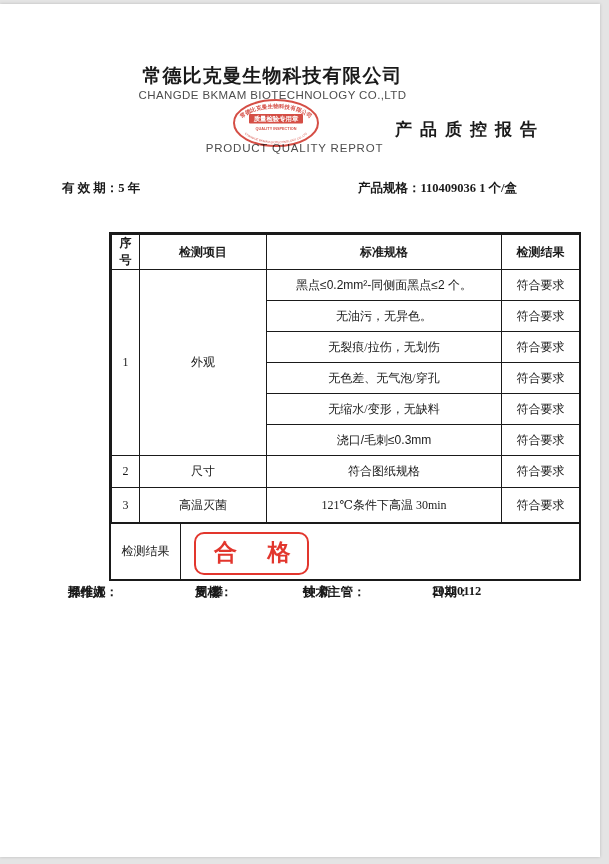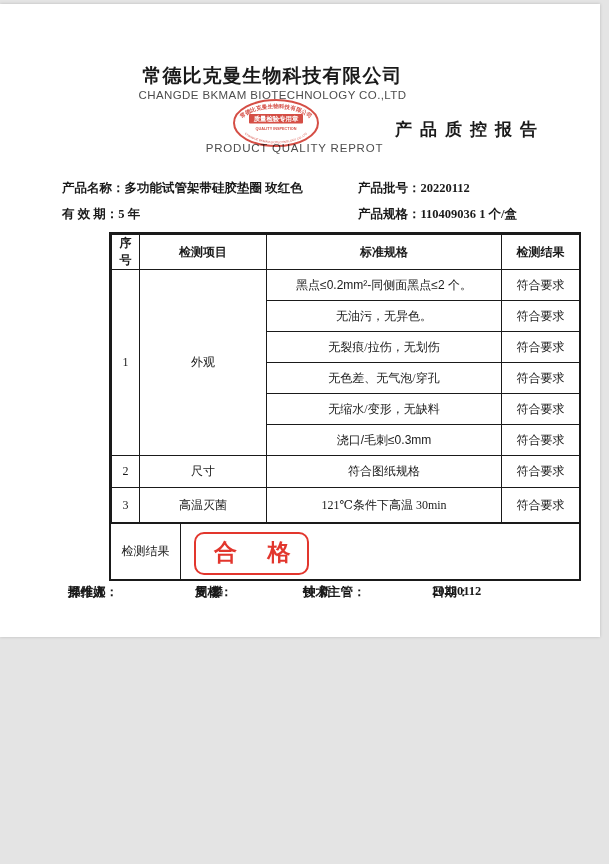--- a/index.html
+++ b/index.html
@@ -1,18 +1,18 @@
 <!DOCTYPE html>
 <html><head>
 <meta charset="utf-8">
 <style>
   html,body{margin:0;padding:0;background:#e4e4e4;}
   .viewport{position:relative;width:609px;height:864px;background:#e4e4e4;overflow:hidden;
     font-family:"Liberation Serif","DejaVu Serif",serif;color:#1a1a1a;}
-  .page{position:absolute;left:0;top:4px;width:600px;height:633px;background:#ffffff;
+  .page{position:absolute;left:0;top:4px;width:600px;height:853px;background:#ffffff;
     box-shadow:0 0 3px rgba(0,0,0,.18);}
   
   .header{position:absolute;left:0;top:60px;width:545px;text-align:center;
     font-family:"Liberation Sans","DejaVu Sans",sans-serif;}
   .company-cn{font-size:19px;font-weight:bold;letter-spacing:1px;line-height:24px;}
   .company-en{font-size:11.5px;color:#4d4d4d;letter-spacing:.4px;line-height:14px;}
   .report-cn{font-size:17px;font-weight:bold;letter-spacing:8px;margin-top:17px;line-height:22px;text-align:right;}
   .report-en{font-size:11.5px;color:#4d4d4d;letter-spacing:.8px;line-height:14px;margin-left:44px;}
   
   .oval-stamp{position:absolute;left:216px;top:84px;width:120px;height:70px;
@@ -68,24 +68,20 @@
       </text>
       <text font-size="3" fill="#cf352b" font-family="Liberation Sans, DejaVu Sans, sans-serif">
         <textPath href="#arcBot" startOffset="50%" text-anchor="middle">CHANGDE BKMAM BIOTECHNOLOGY CO.,LTD</textPath>
       </text>
       <rect x="33" y="26" width="54" height="9.5" fill="#cf352b" rx="1"></rect>
       <text x="60" y="33.4" font-size="6.4" fill="#ffffff" font-weight="bold" text-anchor="middle" font-family="Liberation Sans, DejaVu Sans, sans-serif">质量检验专用章</text>
       <text x="60" y="42" font-size="3.8" fill="#cf352b" font-weight="bold" text-anchor="middle" font-family="Liberation Sans, DejaVu Sans, sans-serif">QUALITY INSPECTION</text>
     </svg>
 
     <div class="info">
-      <div class="info-row">
-        <span>产品名称：</span><span>多功能试管架带硅胶垫圈 玫红色</span>
-        <span class="info-right"><span>产品批号：</span><span>20220112</span></span>
-      </div>
       <div class="info-row">
         <span>有 效 期：</span><span>5 年</span>
         <span class="info-right"><span>产品规格：</span><span>110409036 1 个/盒</span></span>
       </div>
     </div>
 
     <div class="tblwrap">
       <table class="qc">
         <colgroup>
             <col style="width:28px">

